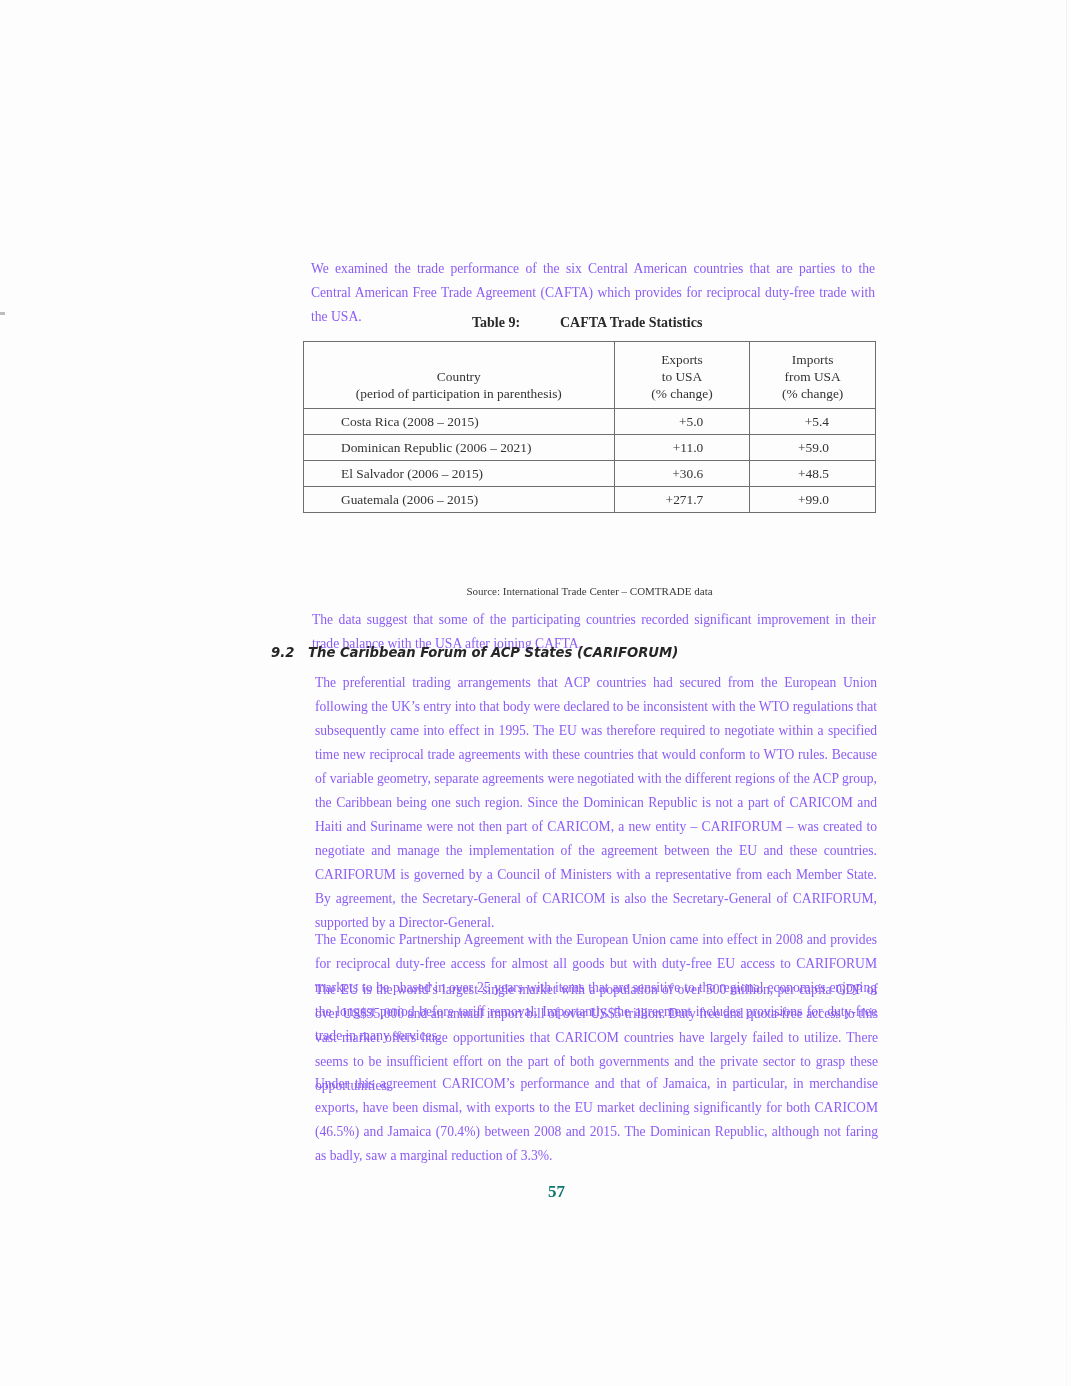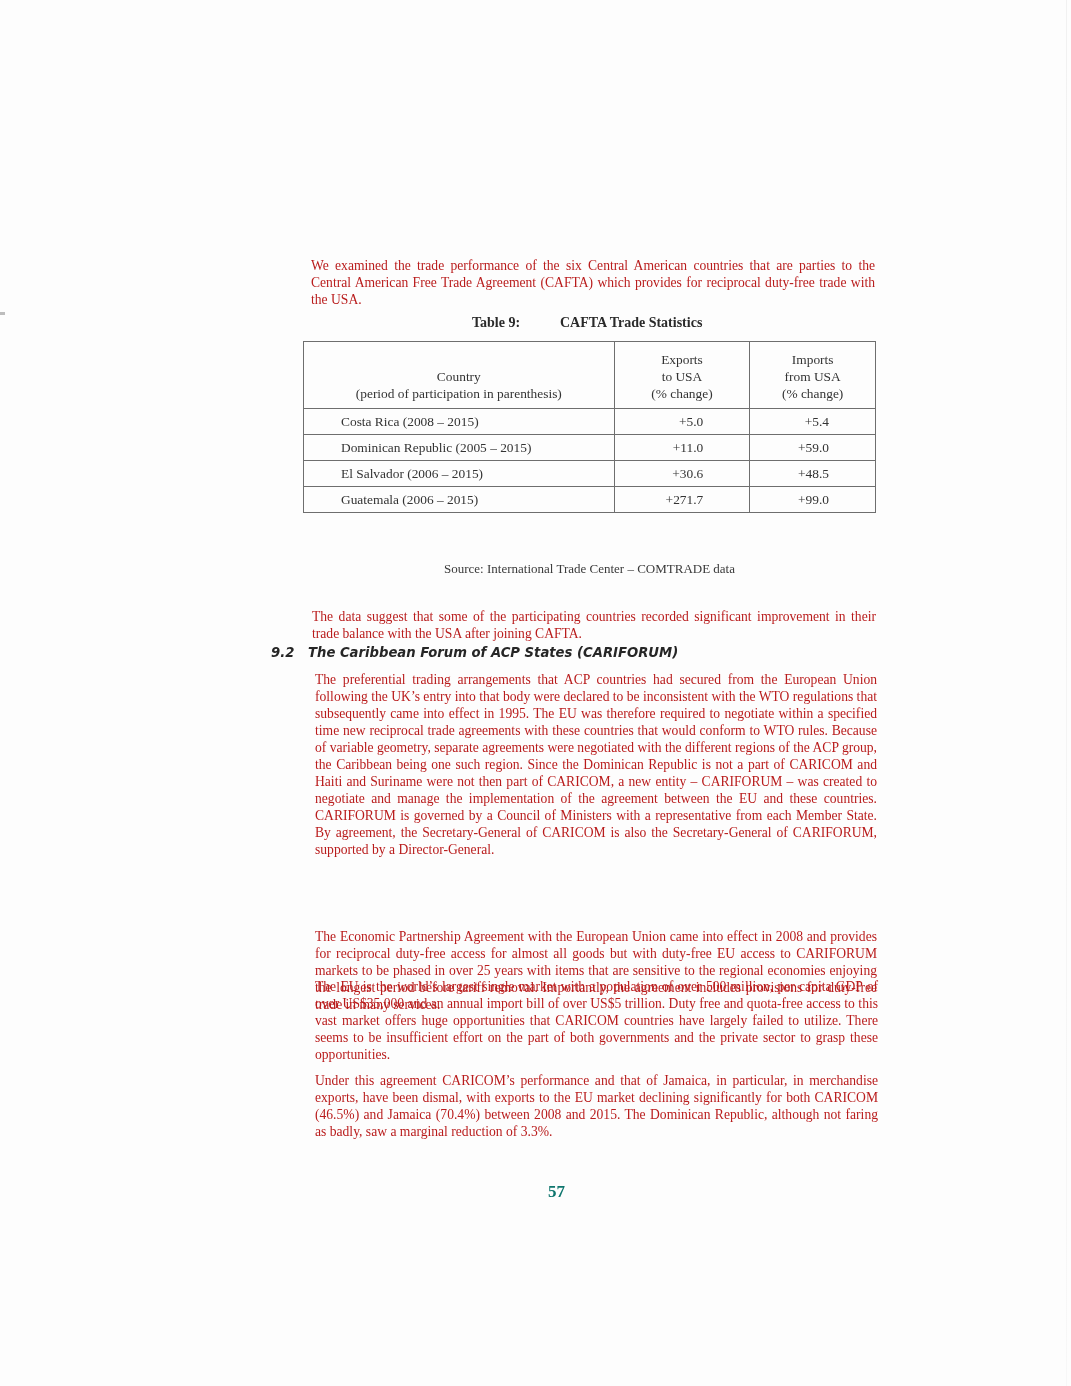--- a/index.html
+++ b/index.html
@@ -15,24 +15,24 @@
     position: absolute; left: 0; top: 312px; width: 5px; height: 3px; background: #bdbdbd;
   }
   .page-edge-right {
     position: absolute; right: 4px; top: 0; width: 1px; height: 1386px;
     background: linear-gradient(#f1f1f1, #f7f7f7);
   }
   .para {
     position: absolute;
     font-family: "Liberation Serif", "DejaVu Serif", serif;
     font-size: 13.6px;
-    line-height: 17px;
+    line-height: 24px;
     text-align: justify;
     margin: 0;
-    color: #b91c1c;
+    color: #8b5cf6;
   }
   #p-intro { left: 311px; top: 257px; width: 564px; }
   #p-suggest { left: 312px; top: 608px; width: 564px; }
   #p-pref { left: 315px; top: 671px; width: 562px; }
   #p-epa { left: 315px; top: 884px; width: 562px; margin-top: 44px; }
   #p-eu { left: 315px; top: 978px; width: 563px; }
   #p-under { left: 315px; top: 1072px; width: 563px; }
 
   .table-caption {
     position: absolute; top: 315px; left: 300px; width: 580px;
@@ -61,23 +61,23 @@
   }
   table.cafta th.c1 { width: 311px; }
   table.cafta th.c2 { width: 135px; }
   table.cafta th.c3 { width: 125px; }
   table.cafta td { height: 25px; vertical-align: middle; }
   table.cafta td.country { padding-left: 37px; text-align: left; }
   table.cafta td.num { text-align: right; padding-right: 46px; }
   table.cafta td.num.imp { }
 
   .source {
-    position: absolute; top: 561px; left: 303px; width: 573px; text-align: center;
+    position: absolute; top: 585px; left: 303px; width: 573px; text-align: center;
     font-family: "Liberation Serif", "DejaVu Serif", serif;
-    font-size: 13px; color: #3a3a3a;
+    font-size: 11px; color: #3a3a3a;
   }
 
   .section-heading {
     position: absolute; top: 645px; left: 271px;
     font-family: "DejaVu Sans", "Liberation Sans", sans-serif;
     font-weight: bold; font-style: italic; font-size: 13.2px; color: #262626;
   }
   .section-heading .num { position: absolute; left: 0; }
   .section-heading .title { position: absolute; left: 37px; white-space: nowrap; }
 
@@ -119,21 +119,21 @@
       </th>
     </tr>
   </thead>
   <tbody>
     <tr>
       <td class="country">Costa Rica  (2008 – 2015)</td>
       <td class="num">+5.0</td>
       <td class="num imp">+5.4</td>
     </tr>
     <tr>
-      <td class="country">Dominican Republic  (2005 – 2015)</td>
+      <td class="country">Dominican Republic  (2006 – 2021)</td>
       <td class="num">+11.0</td>
       <td class="num imp">+59.0</td>
     </tr>
     <tr>
       <td class="country">El Salvador  (2006 – 2015)</td>
       <td class="num">+30.6</td>
       <td class="num imp">+48.5</td>
     </tr>
     <tr>
       <td class="country">Guatemala  (2006 – 2015)</td>

